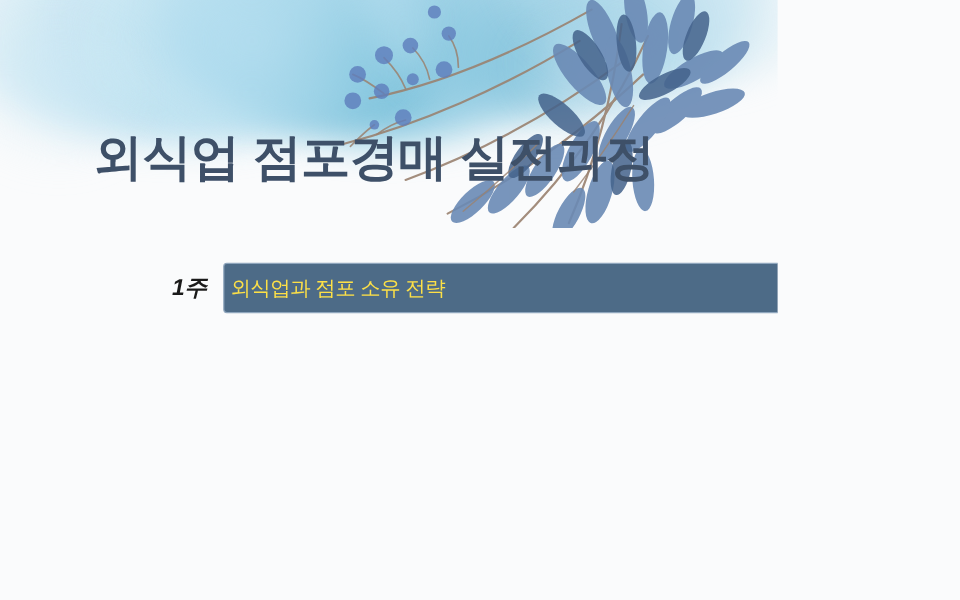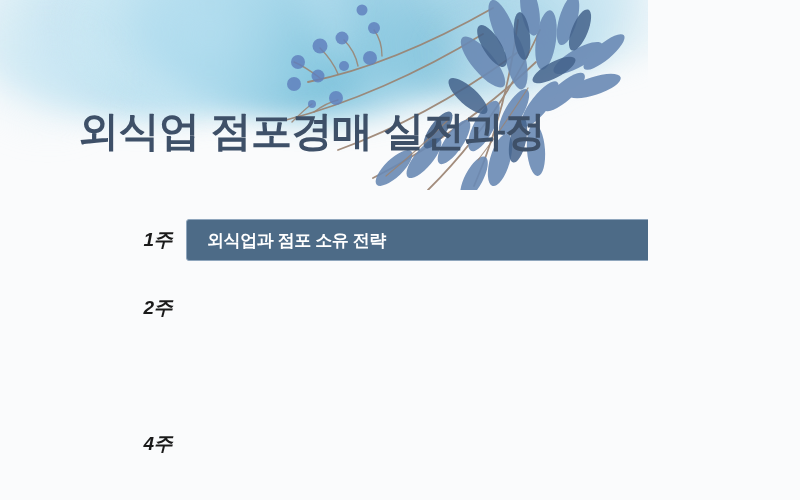--- a/index.html
+++ b/index.html
@@ -156,25 +156,25 @@
     width: 530px;
     height: 42px;
     background: #4d6b87;
     border: 1px solid #8fa6bd;
     border-radius: 3px;
     box-sizing: border-box;
     display: flex;
     align-items: center;
   }
   .topic-text {
-    color: #ffffff;
+    color: #fde047;
     font-size: 17px;
-    font-weight: bold;
+    font-weight: normal;
     letter-spacing: -0.4px;
-    padding-left: 20px;
+    padding-left: 5px;
     white-space: nowrap;
   }
 </style>
 </head>
 <body>
 
 <div class="poster">
 
   <div class="wash-layer">
     <div class="wash wash-a"></div>
@@ -259,24 +259,22 @@
   <div class="curriculum">
 
     <div class="row">
       <div class="week-label">1주</div>
       <div class="topic-bar">
         <span class="topic-text">외식업과 점포 소유 전략</span>
       </div>
     </div>
 
     <div class="row">
-      <div class="week-label">2주</div>
-    </div>
-
-    <div class="row">
-    </div>
-
-    <div class="row">
-      <div class="week-label">4주</div>
+    </div>
+
+    <div class="row">
+    </div>
+
+    <div class="row">
     </div>
 
   </div>
 </div>
 
 </body></html>

